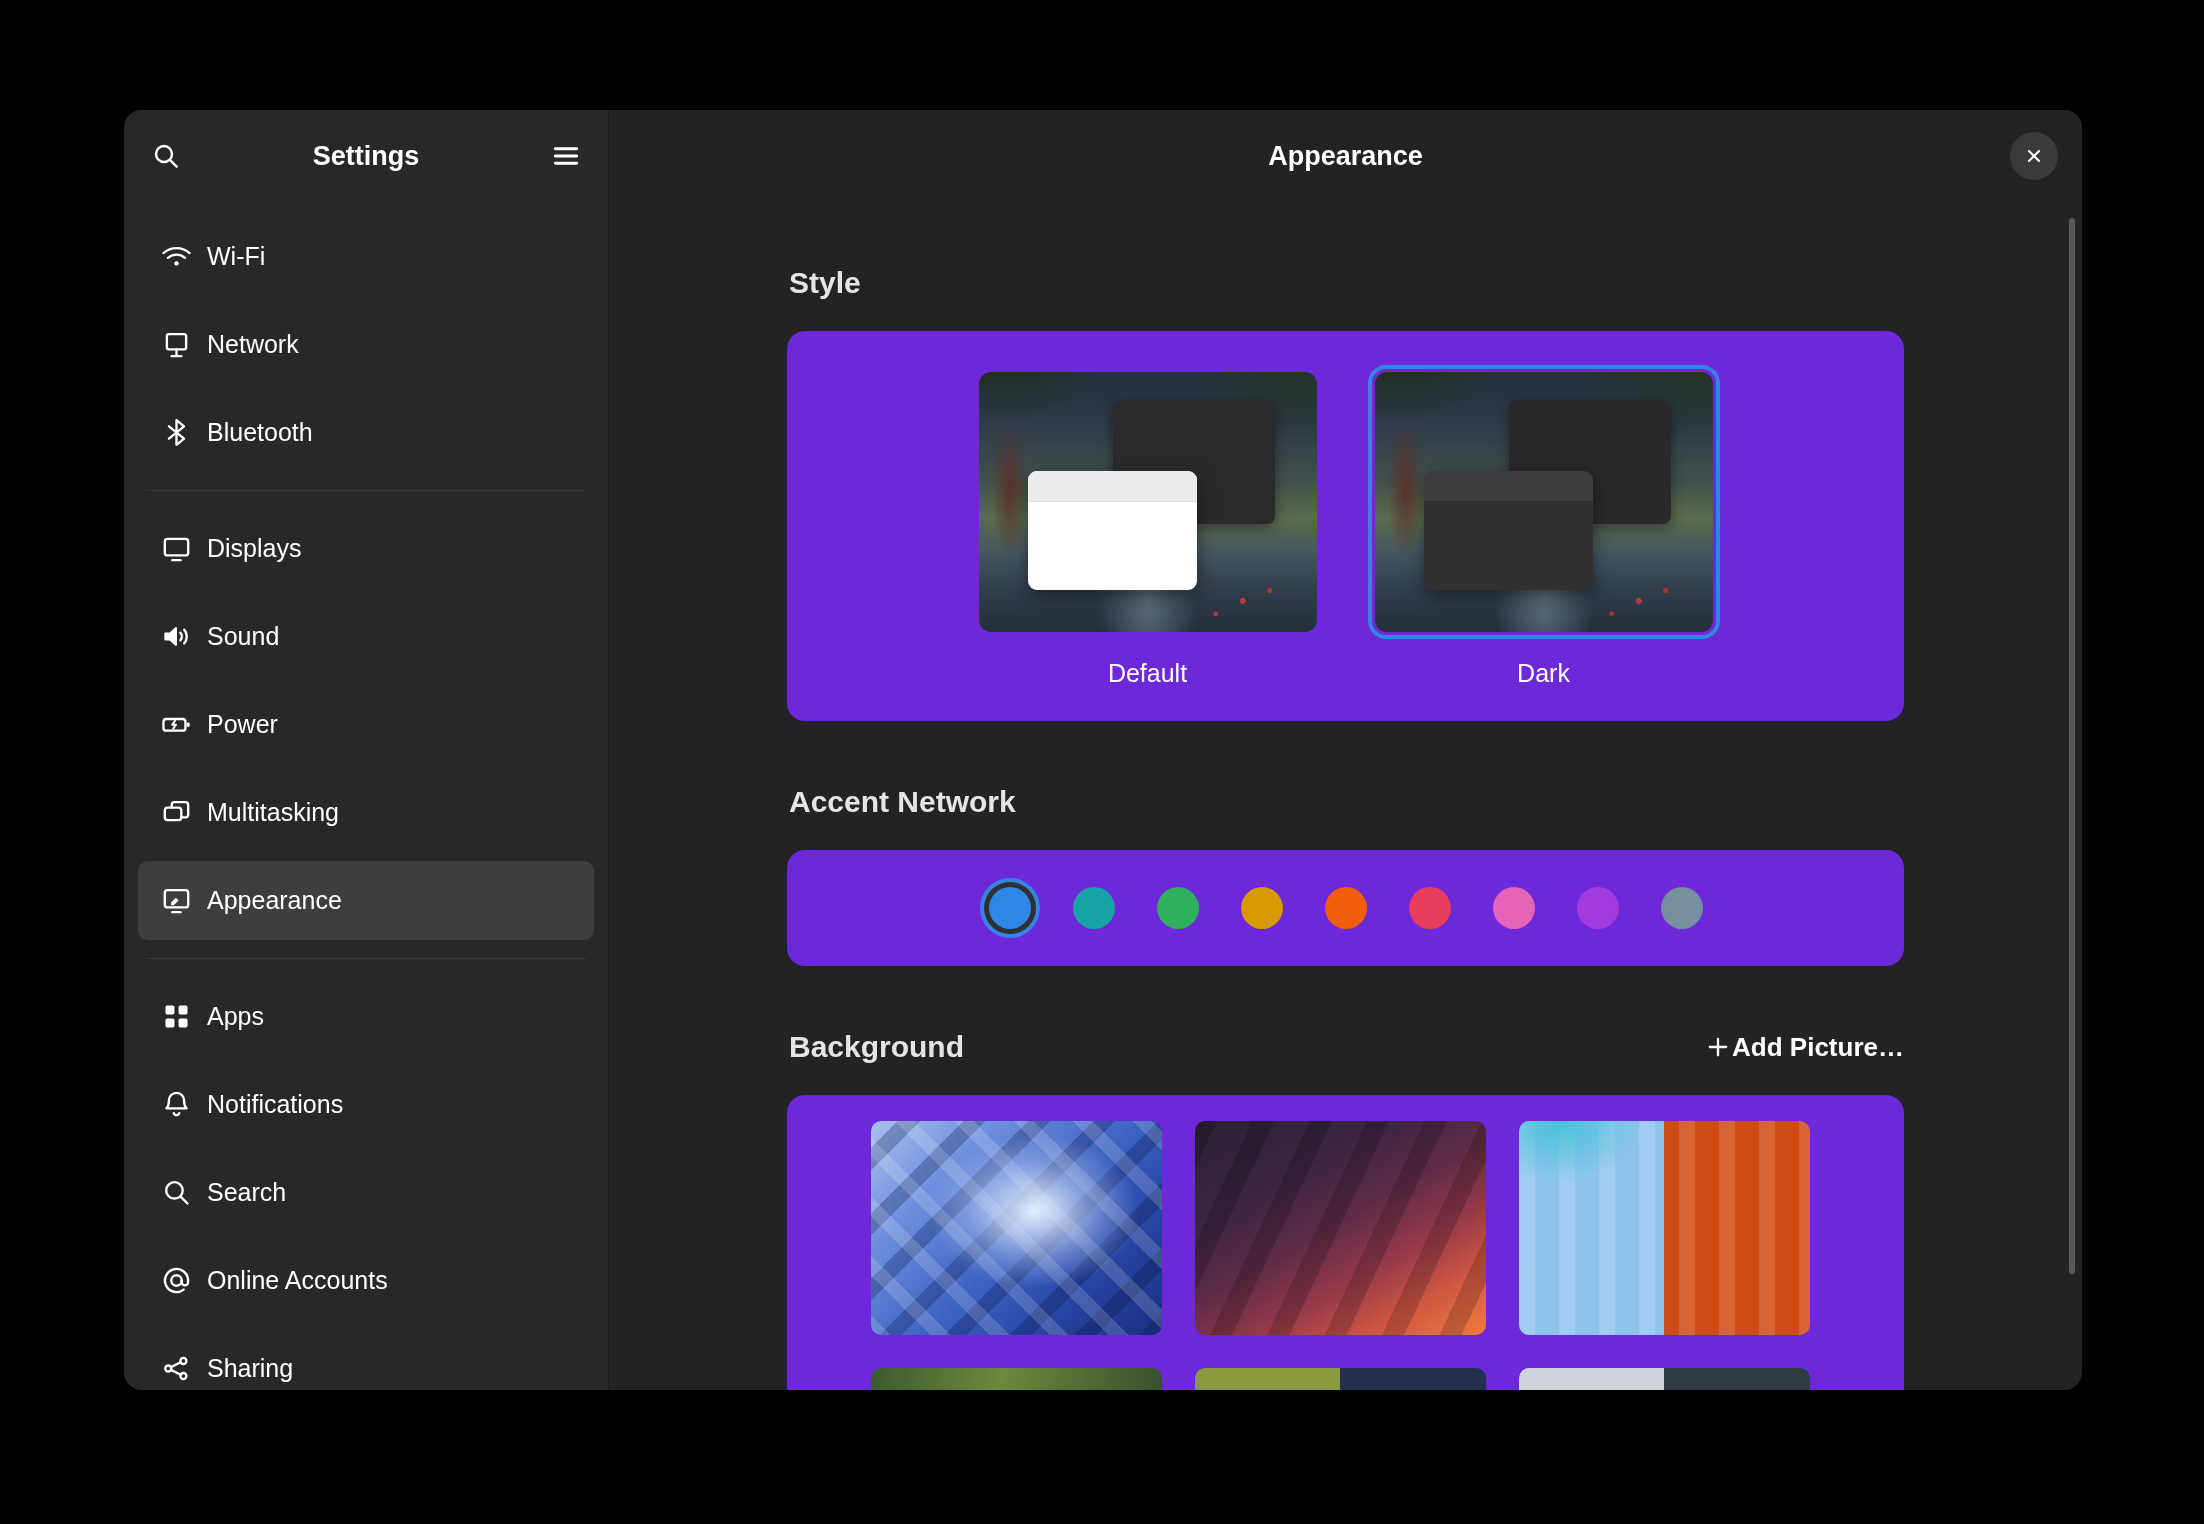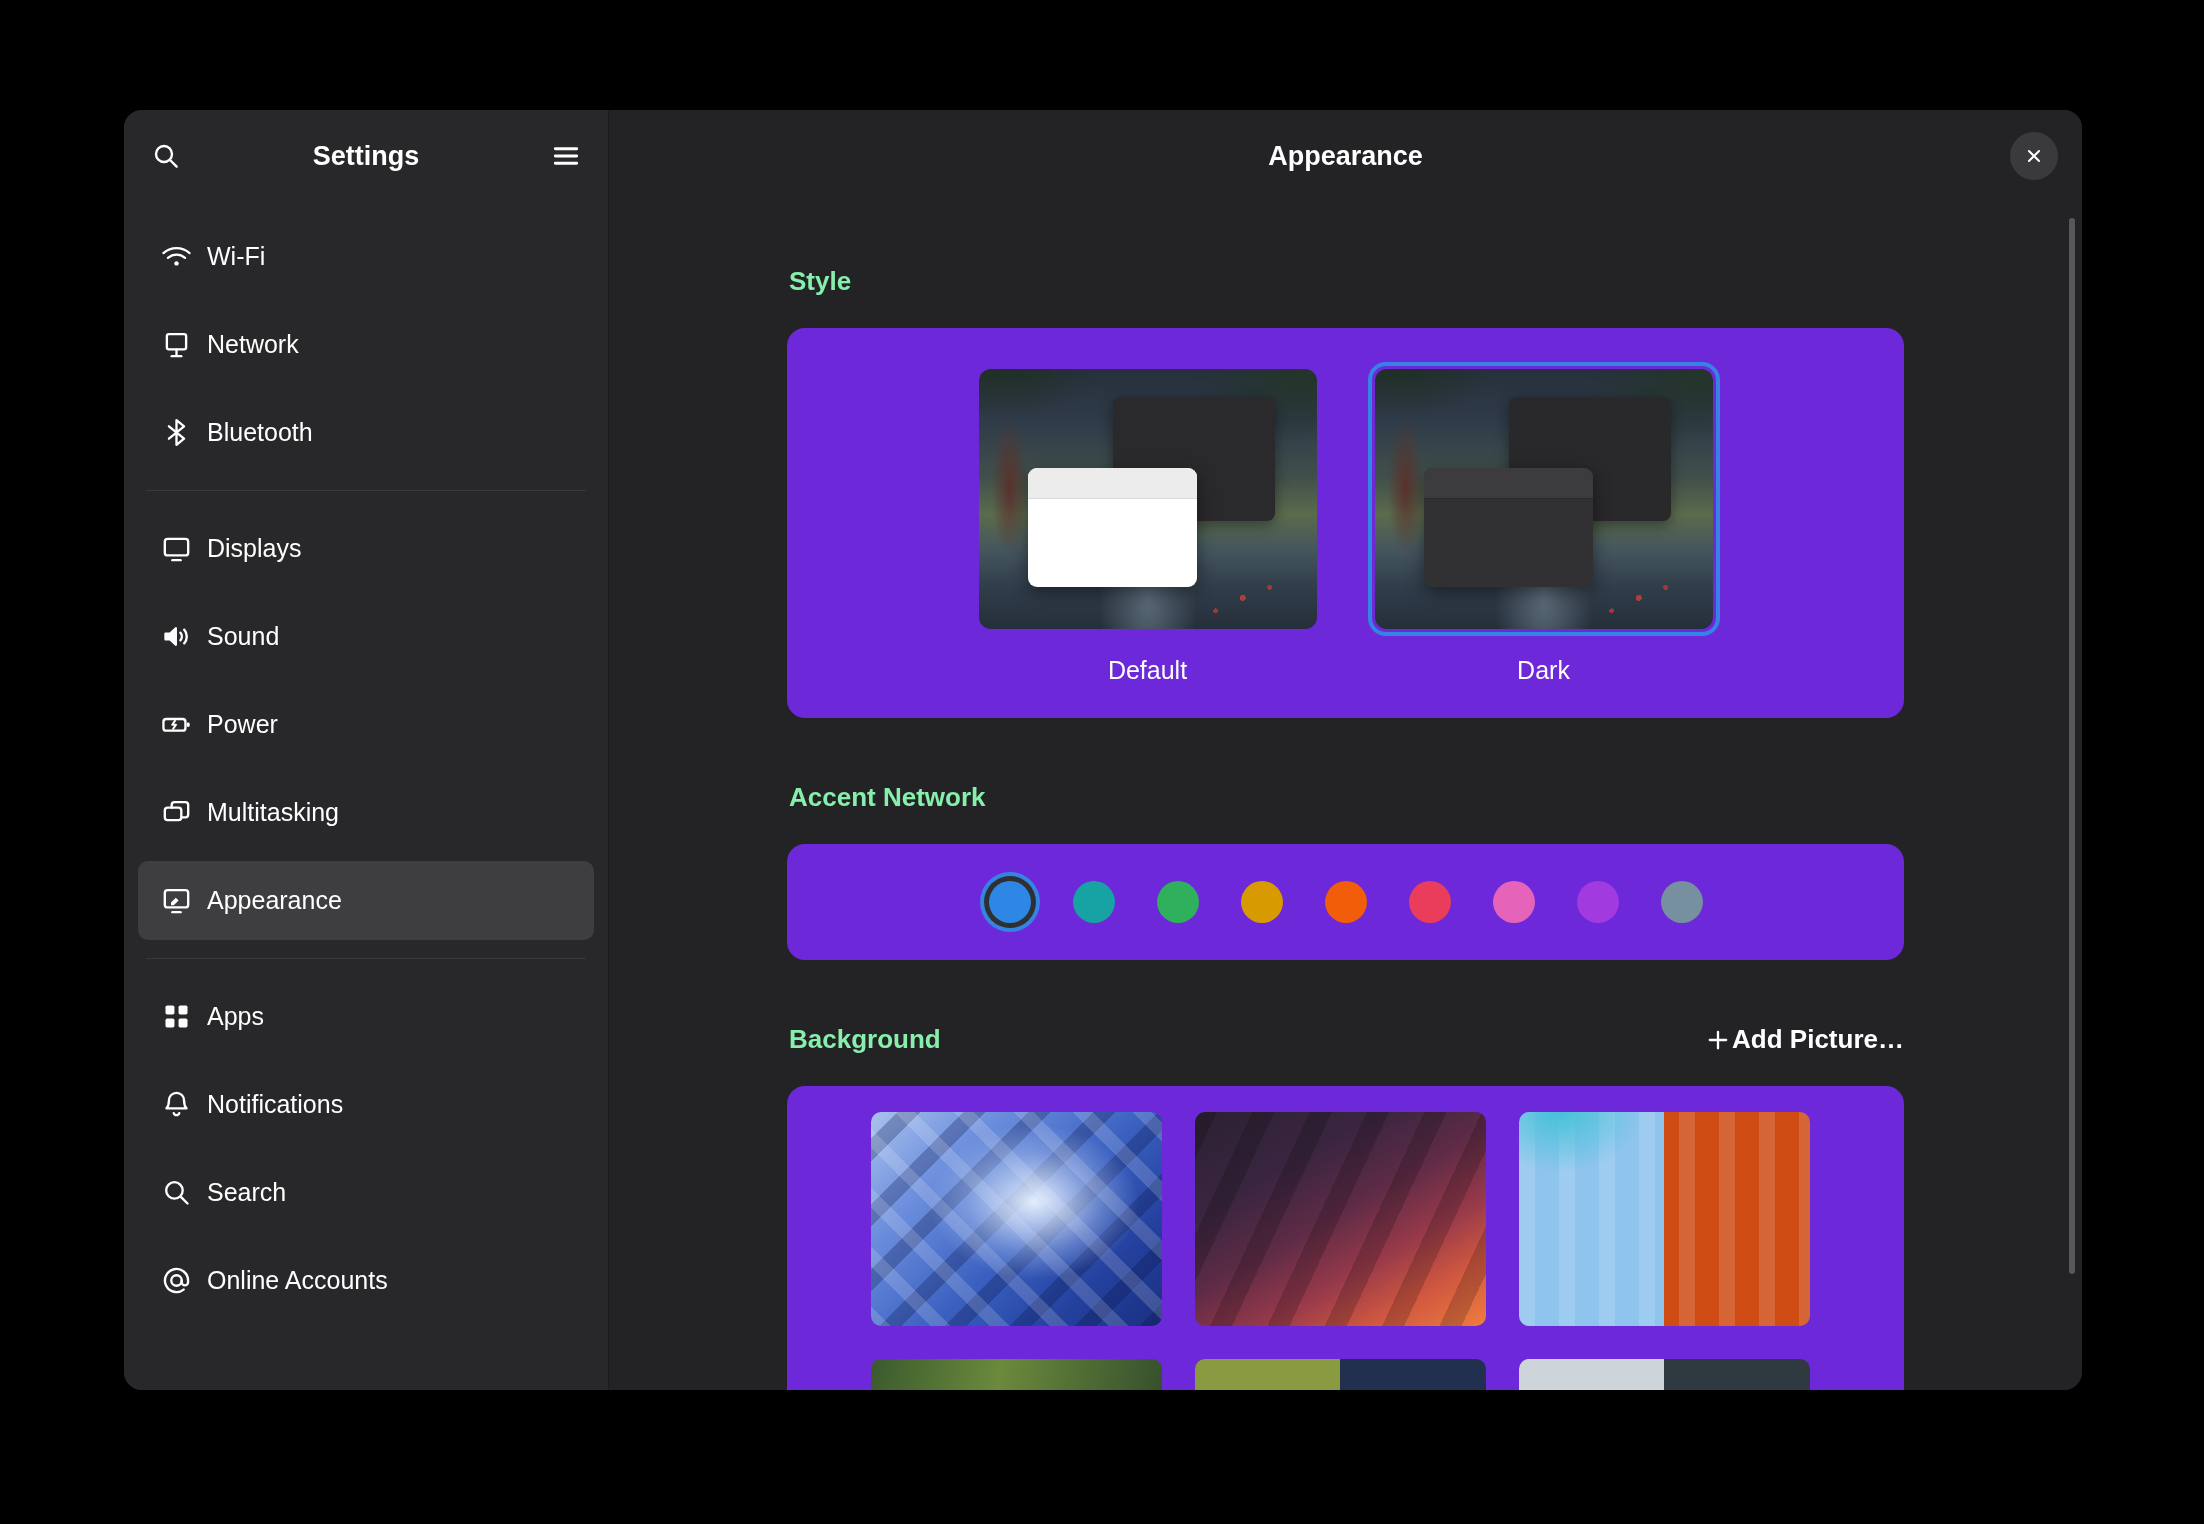--- a/index.html
+++ b/index.html
@@ -28,21 +28,21 @@
   .nav-divider { height:1px; background:#3a3a3d; margin:18px 8px; }
 
   
   .main { flex:1; position:relative; display:flex; flex-direction:column; background:#232325; }
   .main-header { height:92px; position:relative; display:flex; align-items:center; justify-content:center; flex:none; }
   .page-title { font-size:27px; font-weight:700; color:#fff; }
   .close-btn { position:absolute; right:24px; top:22px; width:48px; height:48px; border-radius:50%;
     background:#3a3a3d; border:none; display:flex; align-items:center; justify-content:center; cursor:pointer; }
 
   .content { flex:1; padding:0 178px; overflow:hidden; position:relative; }
-  .section-heading { font-size:26px; font-weight:700; color:#86efac; margin:64px 0 0 2px; }
+  .section-heading { font-size:30px; font-weight:700; color:#e5e5e5; margin:64px 0 0 2px; }
   .card { background:#6d28d9; border-radius:18px; margin-top:31px; }
 
   
   .style-card { height:390px; display:flex; align-items:center; justify-content:center; gap:44px; }
   .style-option { display:flex; flex-direction:column; align-items:center; cursor:pointer; }
   .thumb-frame { border:4px solid transparent; border-radius:18px; padding:3px; }
   .style-option.selected .thumb-frame { border-color:#3584e4; }
   .style-thumb { width:338px; height:260px; border-radius:12px; position:relative; overflow:hidden; }
   .style-label { margin-top:20px; font-size:25px; color:#fff; }
 
@@ -225,20 +225,29 @@
         </div>
 
         <div class="nav-item">
           <svg width="33" height="33" viewBox="0 0 24 24" fill="none" stroke="#fff" stroke-width="1.7" stroke-linecap="round">
             <circle cx="12" cy="12" r="3.8"></circle>
               <path d="M15.8 12v1.2a2.3 2.3 0 0 0 4.6 0V12a8.4 8.4 0 1 0-3.2 6.6"></path>
           </svg>
           <span>Online Accounts</span>
         </div>
 
+        <div class="nav-item">
+          <svg width="33" height="33" viewBox="0 0 24 24" fill="none" stroke="#fff" stroke-width="1.7" stroke-linecap="round">
+            <circle cx="6" cy="12" r="2.2"></circle>
+              <circle cx="17" cy="6.5" r="2.2"></circle>
+              <circle cx="17" cy="17.5" r="2.2"></circle>
+              <path d="M8 11l7-3.5M8 13l7 3.5"></path>
+          </svg>
+          <span>Sharing</span>
+        </div>
 
       </div>
     </div>
 
     <div class="main">
       <div class="main-header">
         <div class="page-title">Appearance</div>
         <button class="close-btn">
           <svg width="22" height="22" viewBox="0 0 24 24" fill="none" stroke="#fff" stroke-width="2.2" stroke-linecap="round">
             <path d="M6.5 6.5l11 11M17.5 6.5l-11 11"></path>

